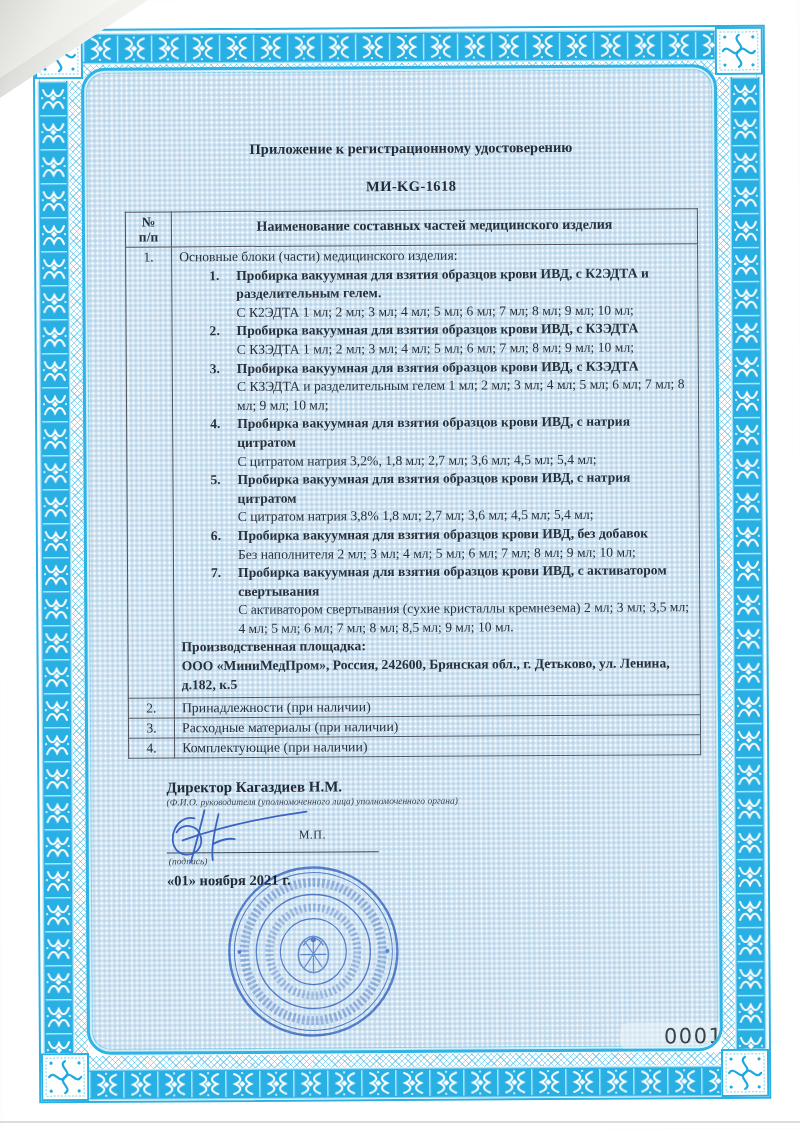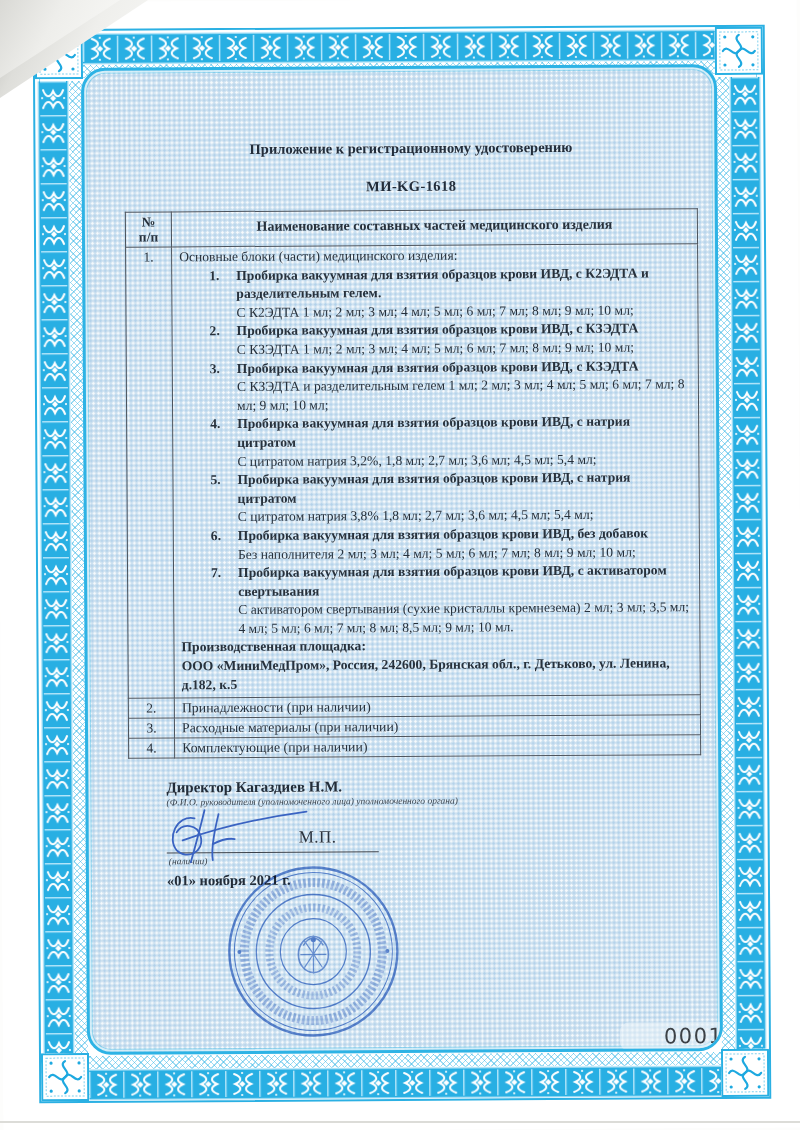--- a/index.html
+++ b/index.html
@@ -58,21 +58,21 @@
   .prod-label,.prod-addr{font-weight:bold;}
   td.c-row-name{font-size:13.8px;line-height:17px;padding:1px 7px;}
   
   .sig{margin-top:20px;padding-left:38px;position:relative;}
   .director{font-weight:bold;font-size:15px;line-height:18px;color:#222c38;}
   .dir-caption{font-style:italic;font-size:9.5px;line-height:11px;color:#3a4550;margin-top:1px;}
   .sig-area{position:relative;height:58px;margin-top:2px;}
   .scribble{position:absolute;left:-6px;top:-6px;z-index:3;}
   .sig-line{position:absolute;left:0;top:42px;width:212px;border-bottom:1.5px solid #39404a;}
   .sign-caption{position:absolute;left:2px;top:46px;font-style:italic;font-size:9.5px;color:#3a4550;}
-  .mp{position:absolute;left:132px;top:18px;font-size:17px;letter-spacing:.5px;color:#2b333e;z-index:3;}
+  .mp{position:absolute;left:132px;top:18px;font-size:12px;letter-spacing:.5px;color:#2b333e;z-index:3;}
   .date{font-weight:bold;font-size:14.5px;margin-top:4px;color:#222c38;}
   .stamp{position:absolute;left:135px;top:793px;z-index:2;mix-blend-mode:multiply;opacity:.85;}
   .serial{position:absolute;left:530px;top:955px;width:192px;text-align:center;
           font-family:"DejaVu Sans", sans-serif;font-size:21px;letter-spacing:1.5px;color:#3c4146;
           background:rgba(235,244,250,.55);border-radius:9px;padding:2px 0;}
   
   .fold{position:absolute;left:0;top:0;width:148px;height:98px;z-index:30;
         clip-path:polygon(0 0,148px 0,0 98px);
         background:linear-gradient(118deg,#b9b9b4 0%,#dededa 26%,#efefec 55%,#f8f8f6 100%);}
   .fold-edge{position:absolute;left:0;top:0;width:120px;height:78px;z-index:31;
@@ -324,21 +324,21 @@
           <svg class="scribble" width="160" height="64" viewBox="0 0 160 64">
             <g fill="none" stroke="#3a63c2" stroke-width="1.8" stroke-linecap="round">
               <path d="M34 14 C16 10 6 34 16 46 C26 56 44 48 40 32 C37 20 22 18 16 28"></path>
               <path d="M44 6 C40 22 34 44 30 58"></path>
               <path d="M58 10 C54 26 50 44 52 56"></path>
               <path d="M22 36 C56 24 100 14 146 8"></path>
               <path d="M52 40 C60 36 68 34 74 35"></path>
             </g>
           </svg>
           <div class="sig-line"></div>
-          <div class="sign-caption">(наличии)</div>
+          <div class="sign-caption">(подпись)</div>
           <div class="mp">М.П.</div>
         </div>
         <div class="date">«01» ноября 2021 г.</div>
       </div>
 
       <svg class="stamp" width="178" height="178" viewBox="-89 -89 178 178">
         <g fill="none" stroke="#4b79cc">
           <circle r="84" stroke-width="2.4"></circle>
           <circle r="79" stroke-width="1"></circle>
           <circle r="69" stroke-width="9" stroke-dasharray="2.6 2.1" opacity=".5"></circle>

